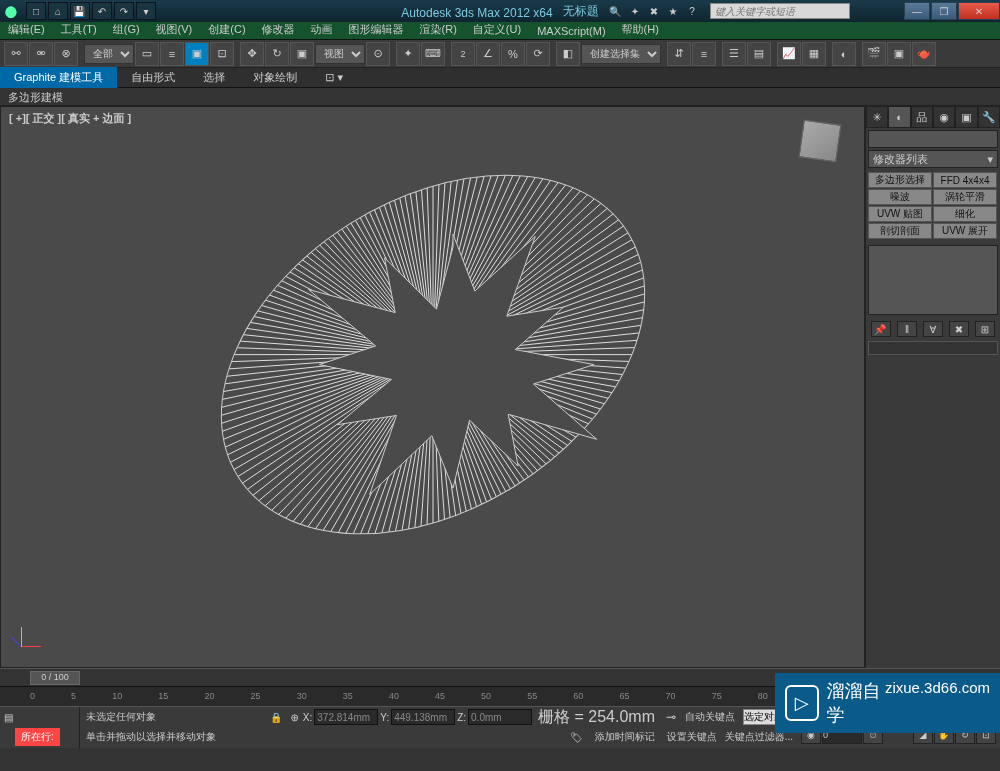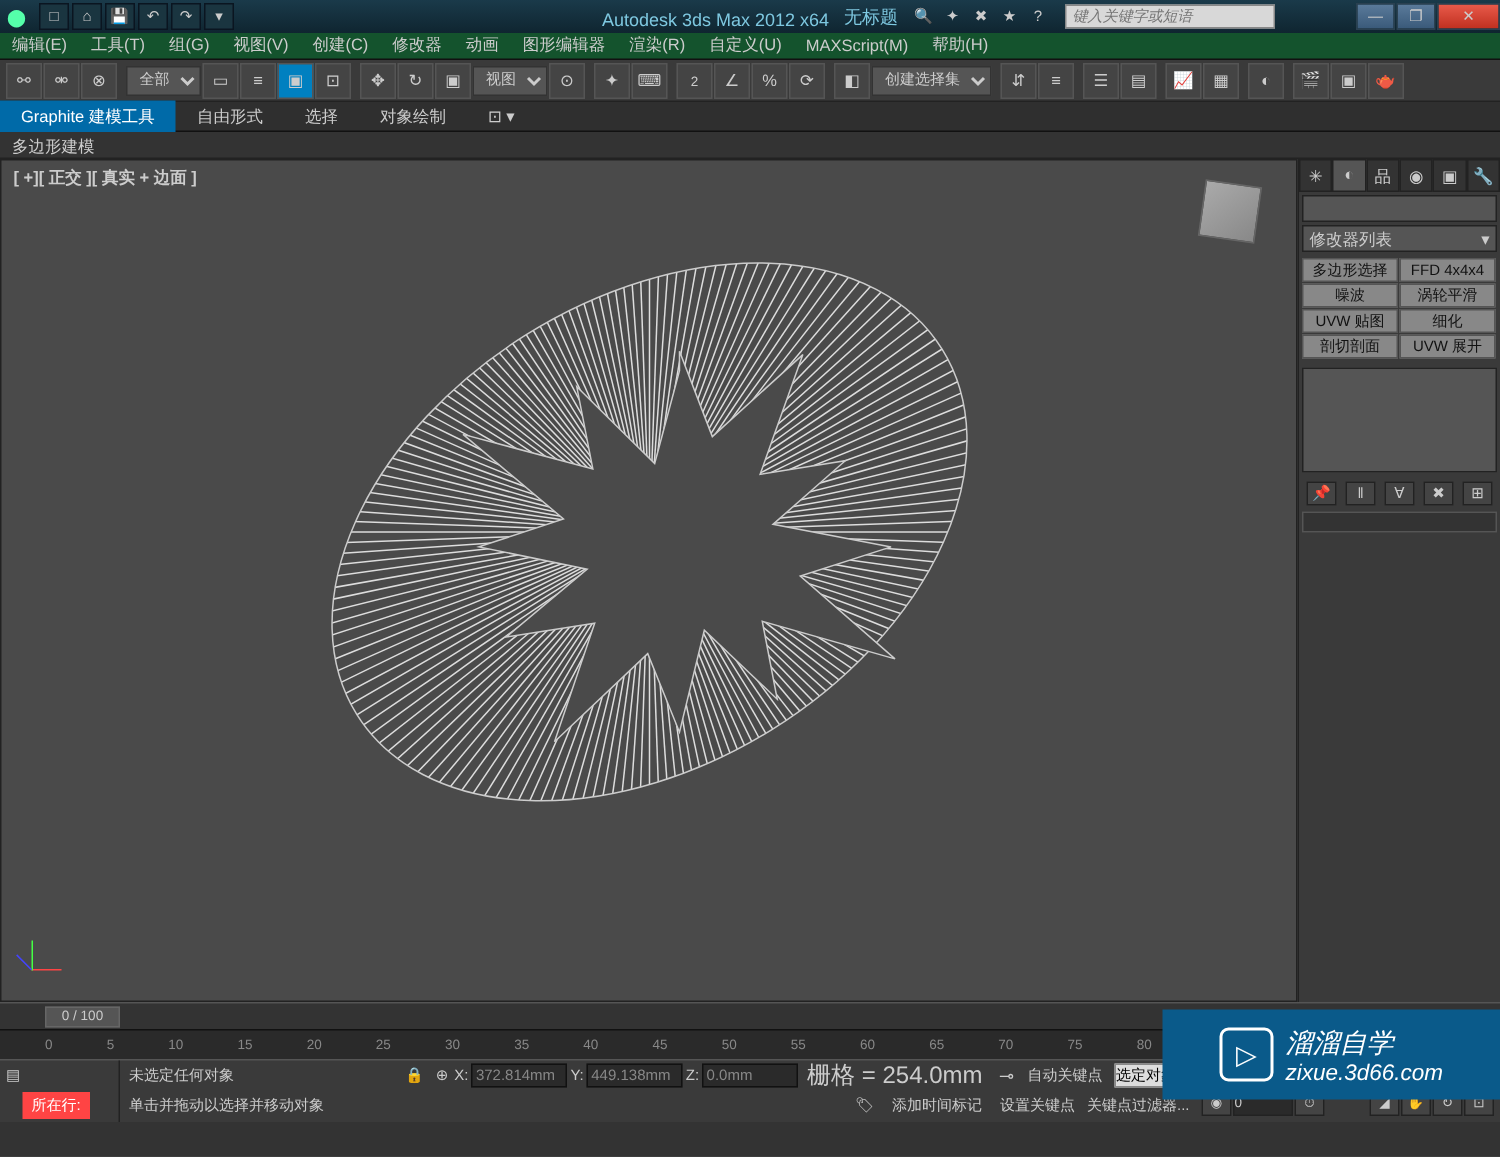--- a/index.html
+++ b/index.html
@@ -82,21 +82,21 @@
 .grid-label { font-size: 16px; padding: 0 6px; }
 .lock-icon { width: 20px; font-size: 12px; text-align: center; }
 .key-section { display: flex; align-items: center; gap: 8px; padding: 0 4px; }
 .key-input { width: 50px; height: 16px; background: #ddd; border: 1px solid #888; font-size: 10px; }
 .nav-btns { display: flex; gap: 1px; padding: 0 4px; }
 .nav-btn { width: 20px; height: 18px; background: #444; border: 1px solid #222; cursor: pointer; font-size: 9px; display: flex; align-items: center; justify-content: center; }
 
 
 .watermark { position: absolute; right: 0; bottom: 38px; width: 225px; height: 60px; background: #0a5a8a; display: flex; align-items: center; justify-content: center; color: #fff; font-size: 18px; gap: 8px; padding: 0 10px; }
 .wm-logo { width: 36px; height: 36px; border: 2px solid #fff; border-radius: 6px; display: flex; align-items: center; justify-content: center; font-size: 18px; }
-.wm-text { display: flex; flex-direction: column; font-style: italic; }
+.wm-text { display: flex; flex-direction: row; }
 .wm-url { font-size: 15px; }
 
 .small-icon { font-size: 9px; }
 </style>
 </head>
 <body>
 
 <div class="titlebar">
   <div class="app-icon">⬤</div>
   <div class="qat">

